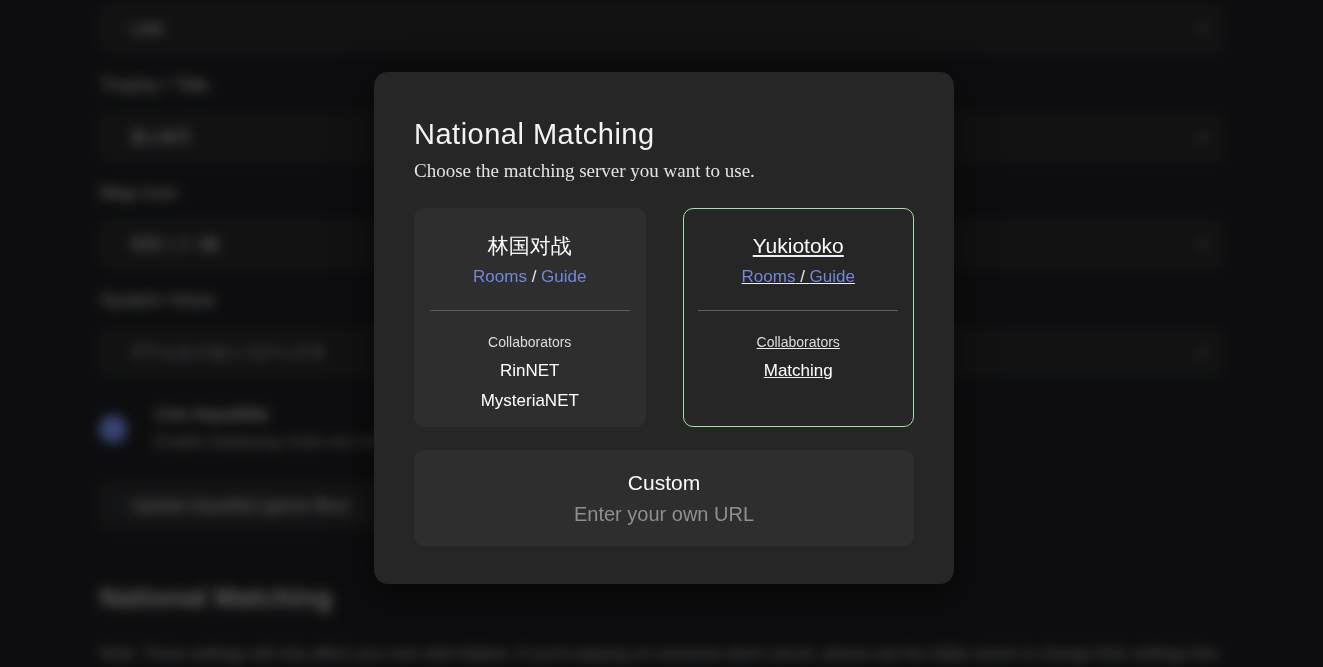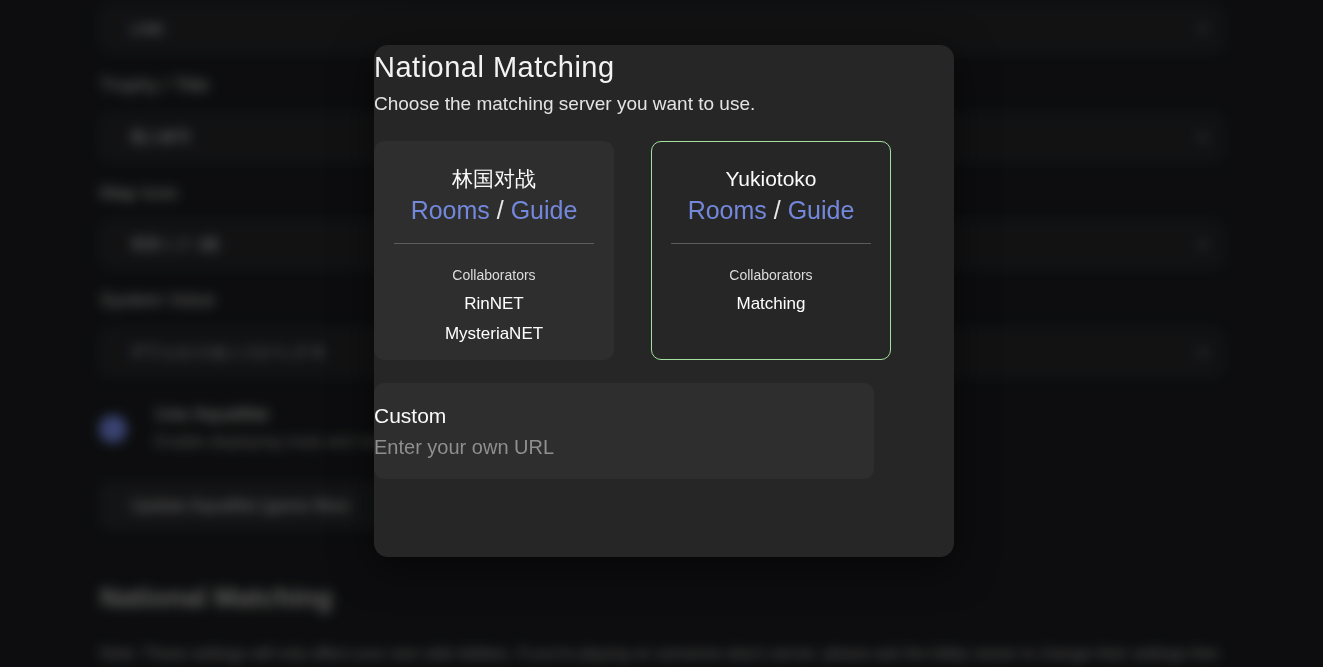--- a/index.html
+++ b/index.html
@@ -56,55 +56,55 @@
     color:#9a9a9a; font-size:16px; line-height:26px; white-space:nowrap;
     overflow:hidden;
   }
   .backdrop-dim {
     position:absolute; inset:0;
     background:rgba(8,8,8,0.45);
   }
 
   
   .modal {
-    position:absolute; left:374px; top:45px; width:580px; height:512px;
-    background:#262626; border-radius:14px; 
+    position:absolute; left:374px; top:72px; width:580px; height:512px;
+    background:#262626; border-radius:14px; padding:40px;
     box-shadow:0 10px 40px rgba(0,0,0,0.55);
   }
   .modal-title {
     font-size:29px; color:#f3f3f3; letter-spacing:0.5px; line-height:36px;
     margin-top:4px;
   }
   .modal-subtitle {
-    font-size:19px; color:#e3e3e3; margin-top:8px;
+    font-size:19px; color:#e3e3e3; margin-top:8px;font-family:Liberation Serif, serif;
   }
   .server-row {
     display:flex; gap:37px; margin-top:26px;
   }
   .server-card {
     width:240px; height:219px; border-radius:10px; text-align:center;
     background:#2e2e2e; border:1px solid #2e2e2e; padding-top:25px;
     cursor:pointer;
   }
   .server-card.selected {
-    background:transparent; border:1.5px solid #a3e29e;
+    background:transparent; border:1.5px solid #a3e29e;text-decoration:underline;
   }
   .server-name { font-size:21px; color:#fafafa; line-height:24px; }
-  .server-links { margin-top:7px; font-size:25px; line-height:24px; color:#e8e8e8; }
+  .server-links { margin-top:7px; font-size:17px; line-height:24px; color:#e8e8e8; }
   .server-links a { color:#7388db; text-decoration:none; cursor:pointer; }
   .card-divider {
     width:200px; margin:21px auto 0; border:none;
     border-top:1px solid #5c5c5c; height:0;
   }
   .collab-label { margin-top:19px; font-size:14px; color:#dcdcdc; line-height:24px; }
   .collab-item { font-size:17px; color:#ffffff; line-height:27px; margin-top:3px; }
   .custom-card {
     margin-top:23px; width:500px; height:96px; border-radius:10px;
     background:#2e2e2e; display:flex; flex-direction:column;
-    justify-content:center; gap:8px; cursor:pointer;
+    align-items:center; justify-content:center; gap:8px; cursor:pointer;
   }
   .custom-title { font-size:21px; color:#fafafa; }
   .custom-sub { font-size:20px; color:#8f8f8f; }
 </style>
 </head>
 <body>
 
 <div class="bg-layer">
 
   <div class="bg-input" style="top:5px;">

